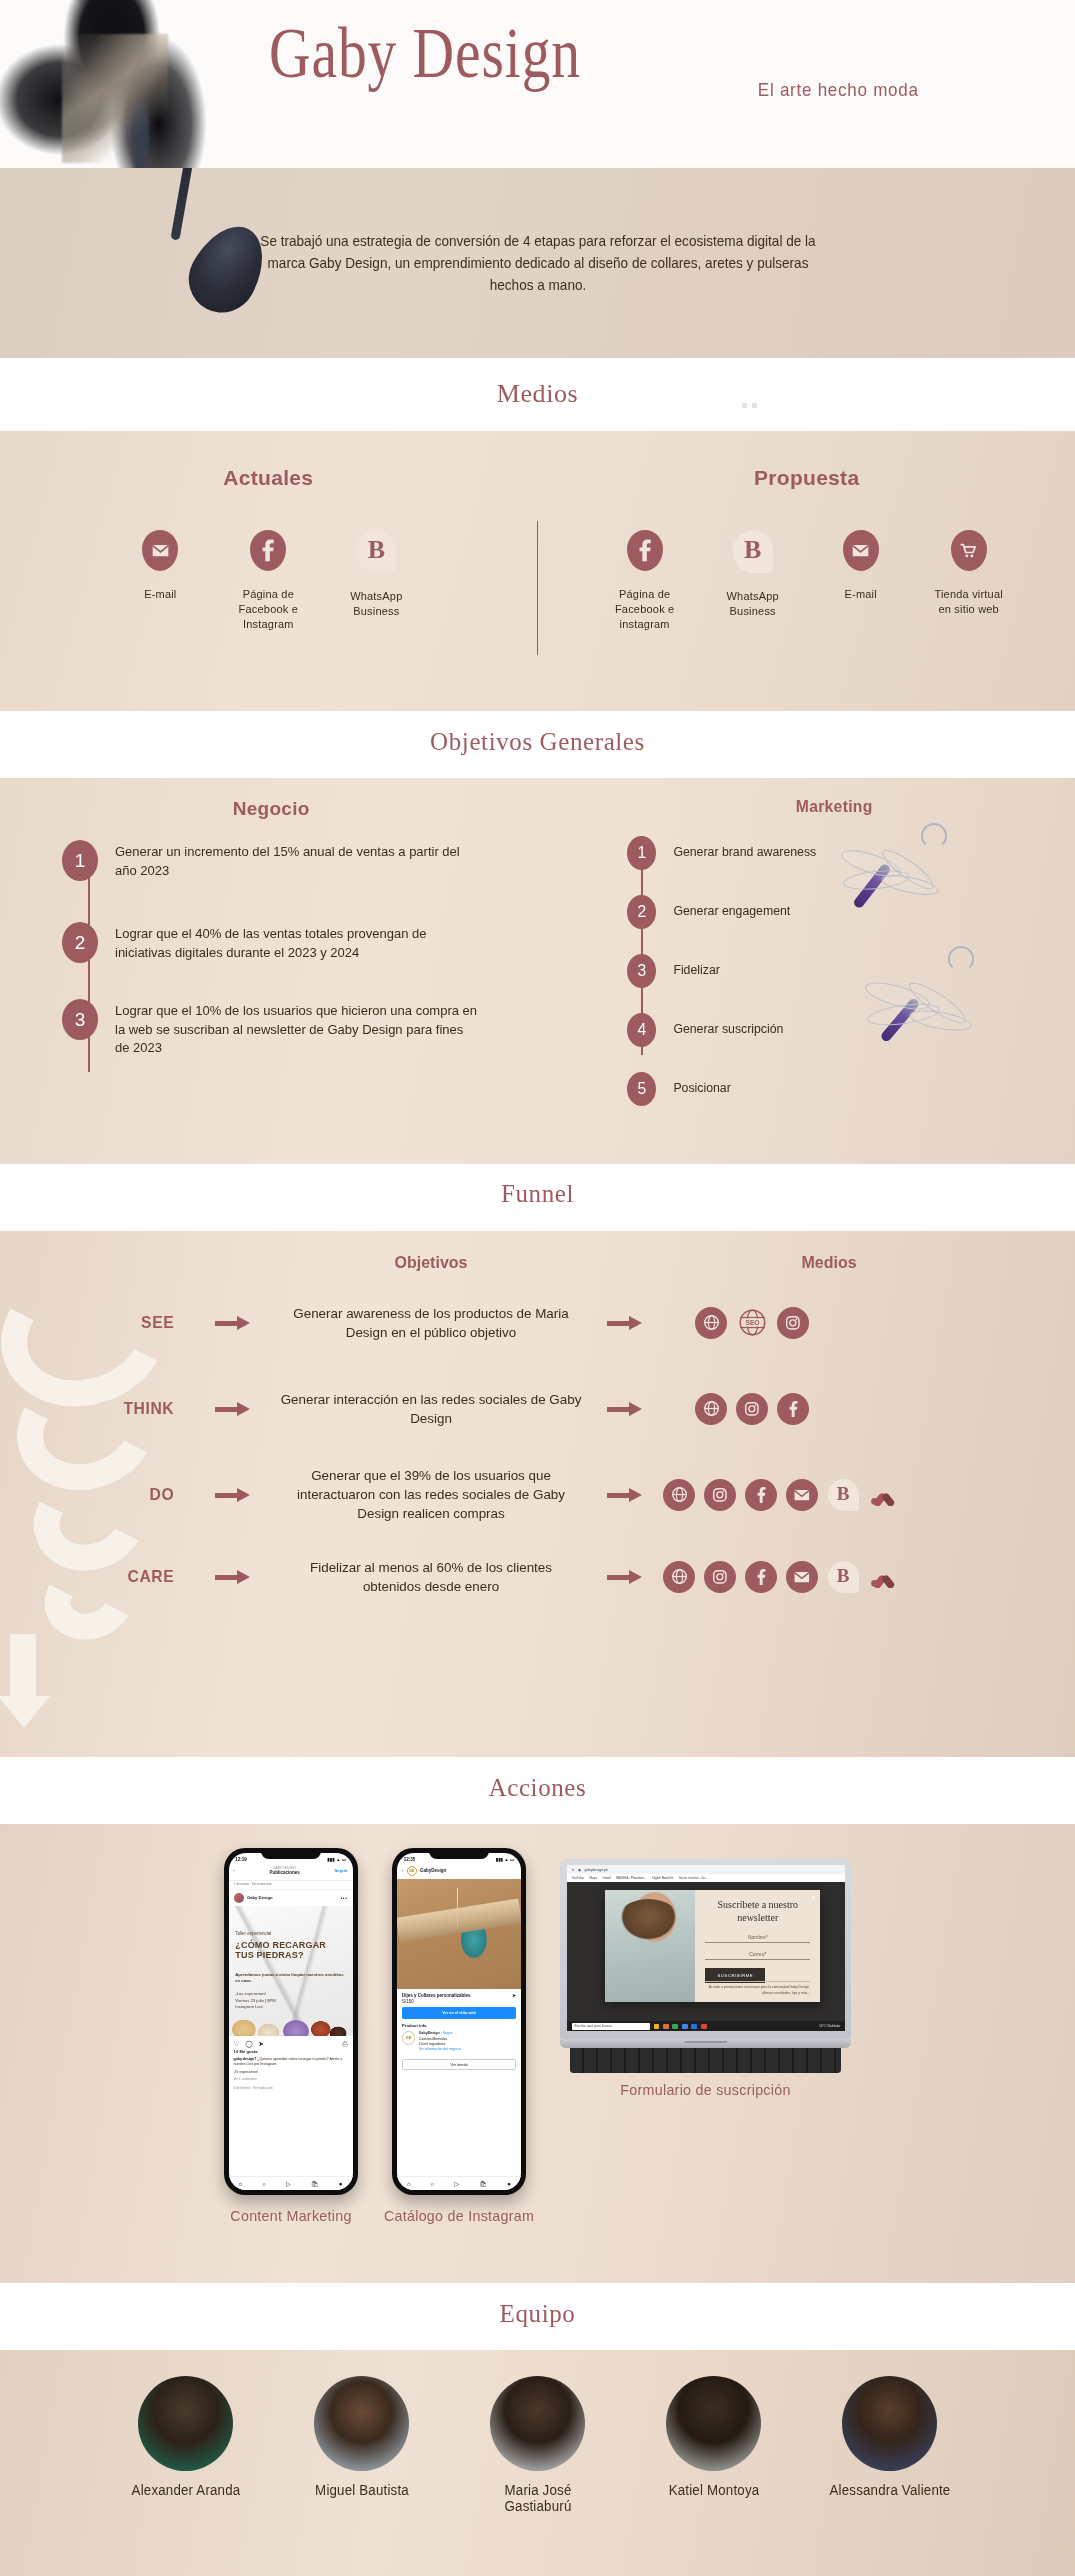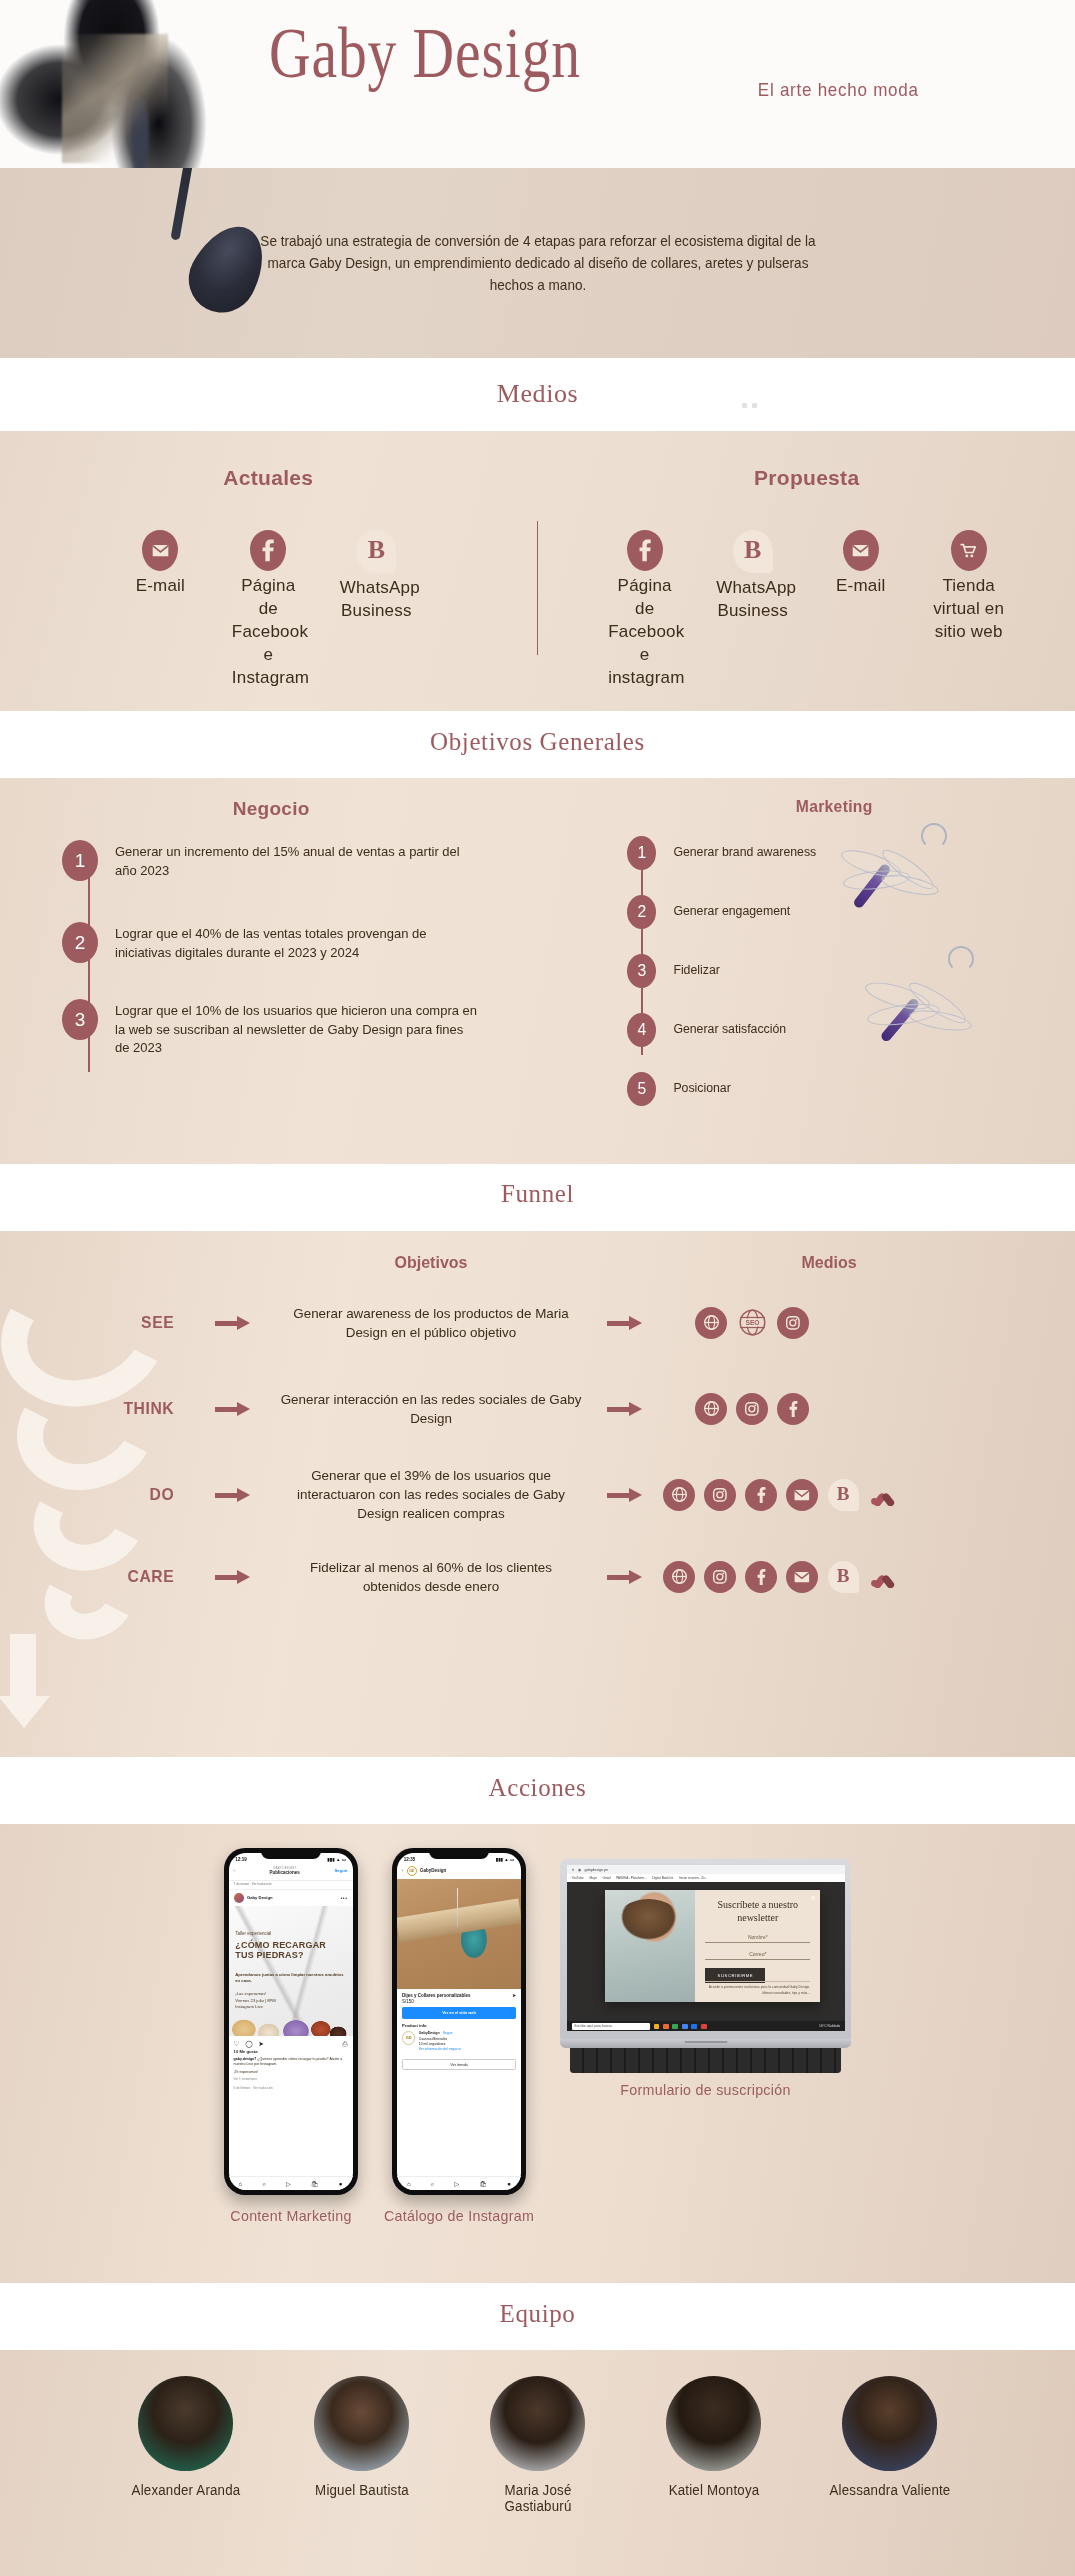--- a/index.html
+++ b/index.html
@@ -171,22 +171,22 @@
   .medios-divider {
     width: 1.7px;
     background: #9d5b5f;
     margin: 90px 0 56px 0;
     align-self: stretch;
     flex: 0 0 1.7px;
   }
   .icon-row { display: flex; gap: 35px; align-items: flex-start; }
   .icon-item { width: 73px; text-align: center; }
   .icon-label {
-    margin-top: 4px;
-    font-size: 17px;
+    margin-top: 16px;
+    font-size: 11px;
     line-height: 1.35;
     color: #3c2d1a;
     letter-spacing: 0.2px;
     text-align: center;
   }
 
   
   .pin {
     width: 36px; height: 41px;
     margin: 0 auto;
@@ -772,21 +772,21 @@
       <div class="tl-item" style="margin-bottom:25px;">
         <div class="tl-badge">2</div>
         <div class="tl-text">Generar engagement</div>
       </div>
       <div class="tl-item" style="margin-bottom:25px;">
         <div class="tl-badge">3</div>
         <div class="tl-text">Fidelizar</div>
       </div>
       <div class="tl-item" style="margin-bottom:25px;">
         <div class="tl-badge">4</div>
-        <div class="tl-text">Generar satisfacción</div>
+        <div class="tl-text">Generar suscripción</div>
       </div>
       <div class="tl-item">
         <div class="tl-badge">5</div>
         <div class="tl-text">Posicionar</div>
       </div>
     </div>
   </div>
 
   <div class="dragonfly" style="right:106px;top:45px;width:146px;height:123px;">
     <div class="df-hook" style="right:22.4px;top:0;"></div>

